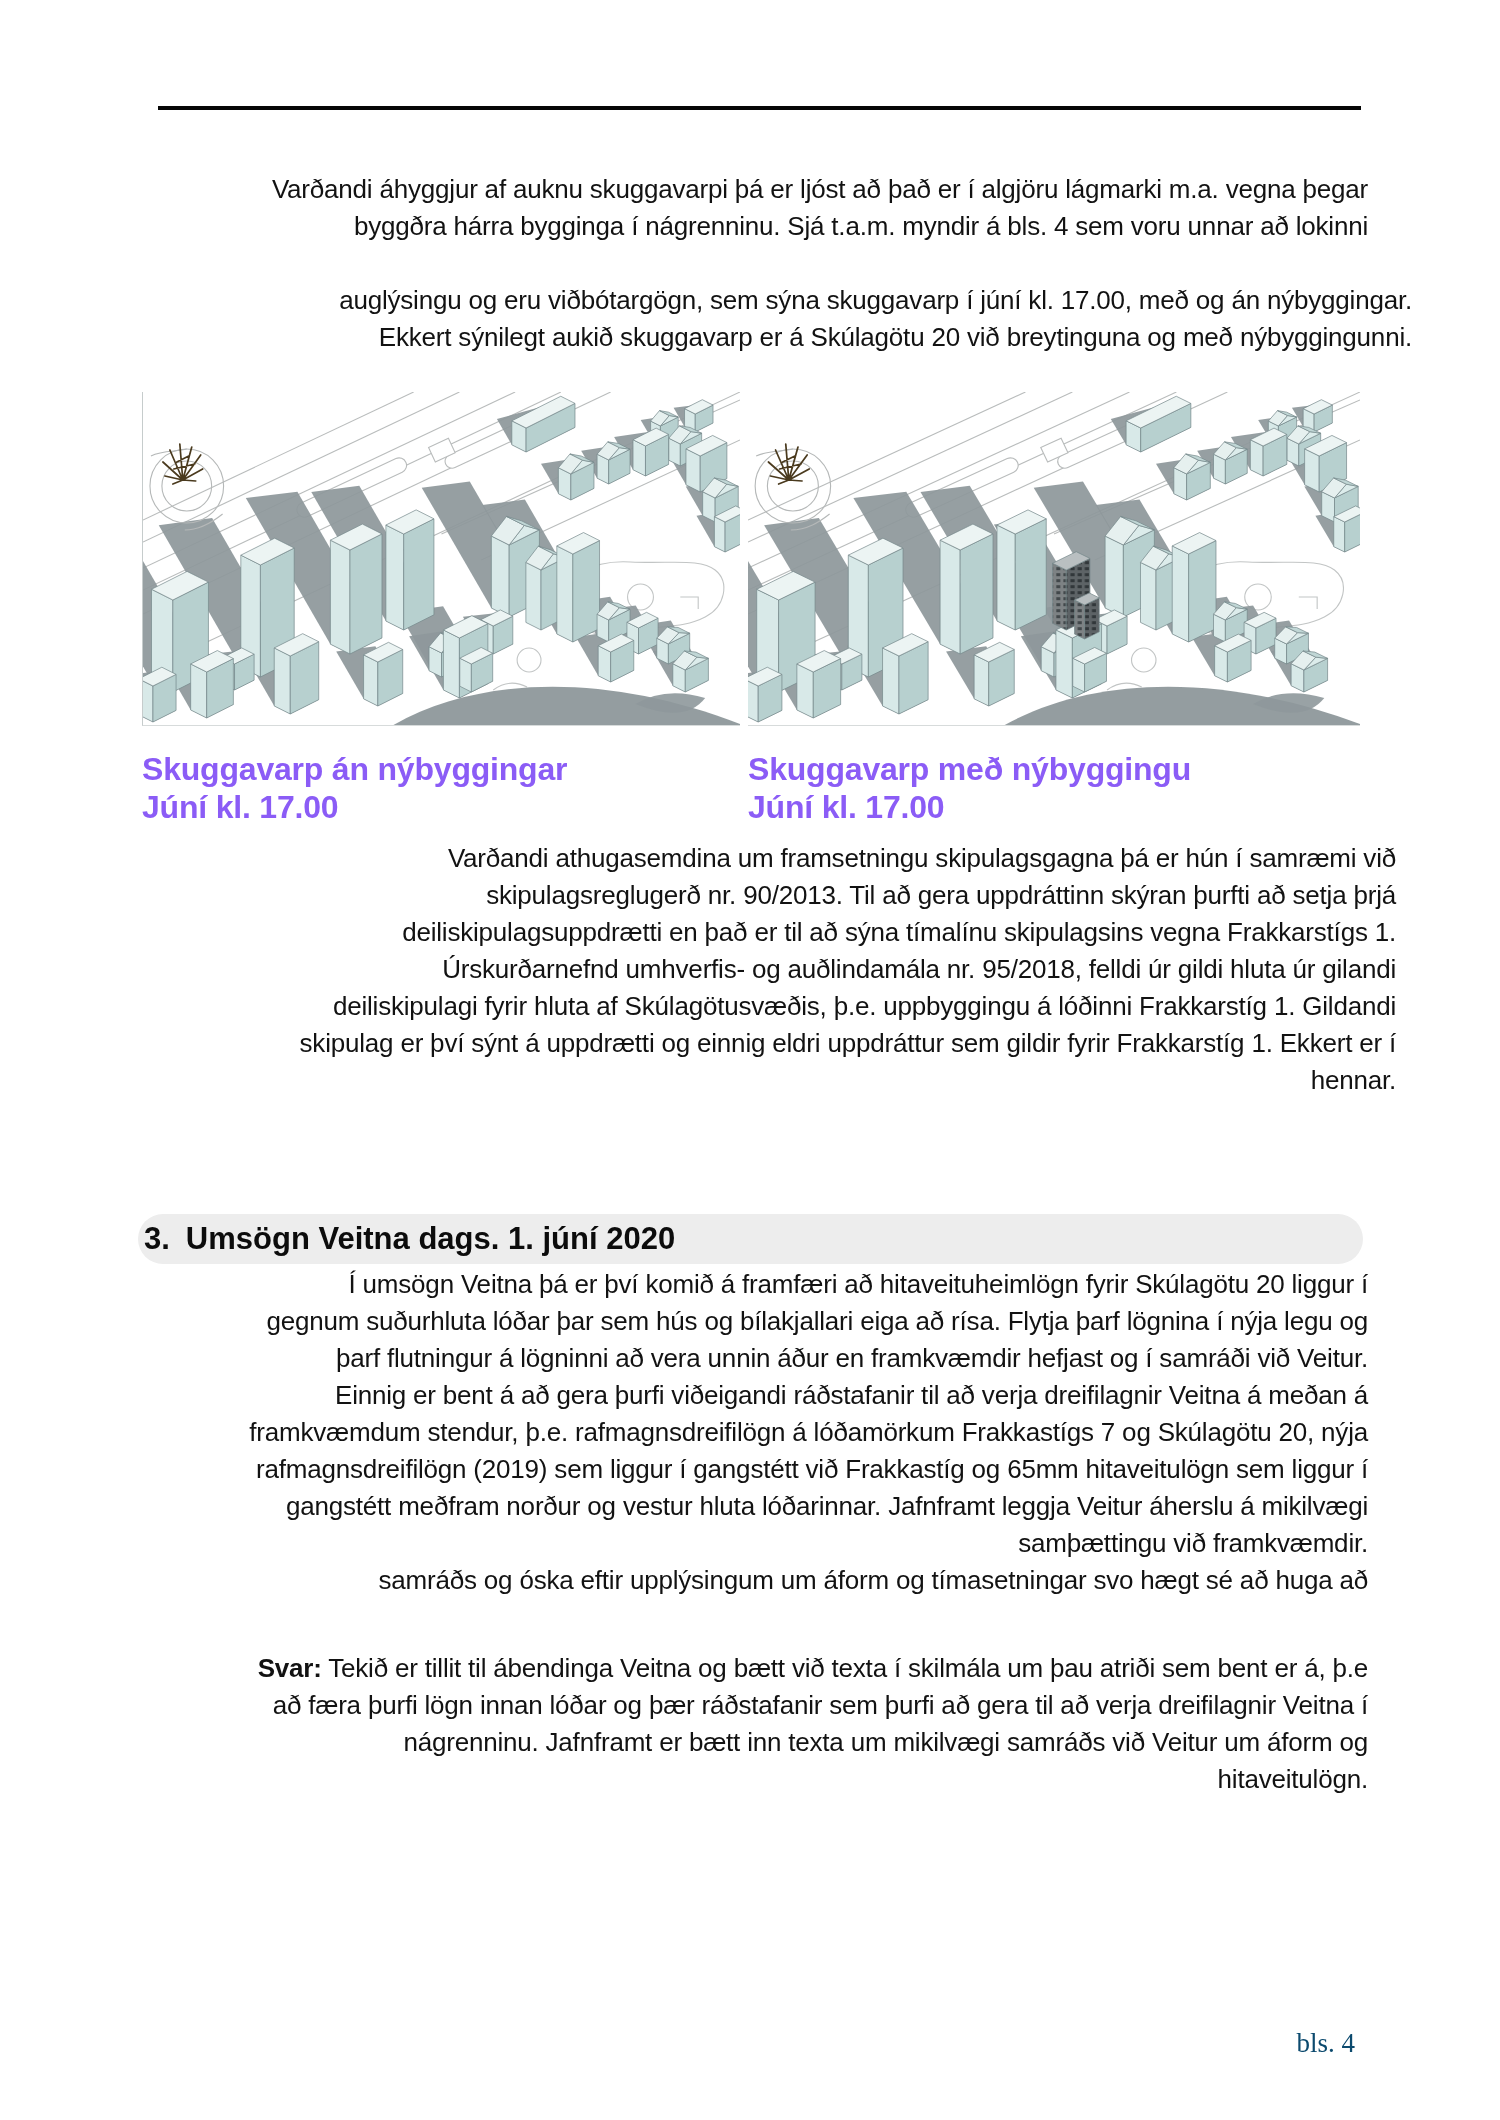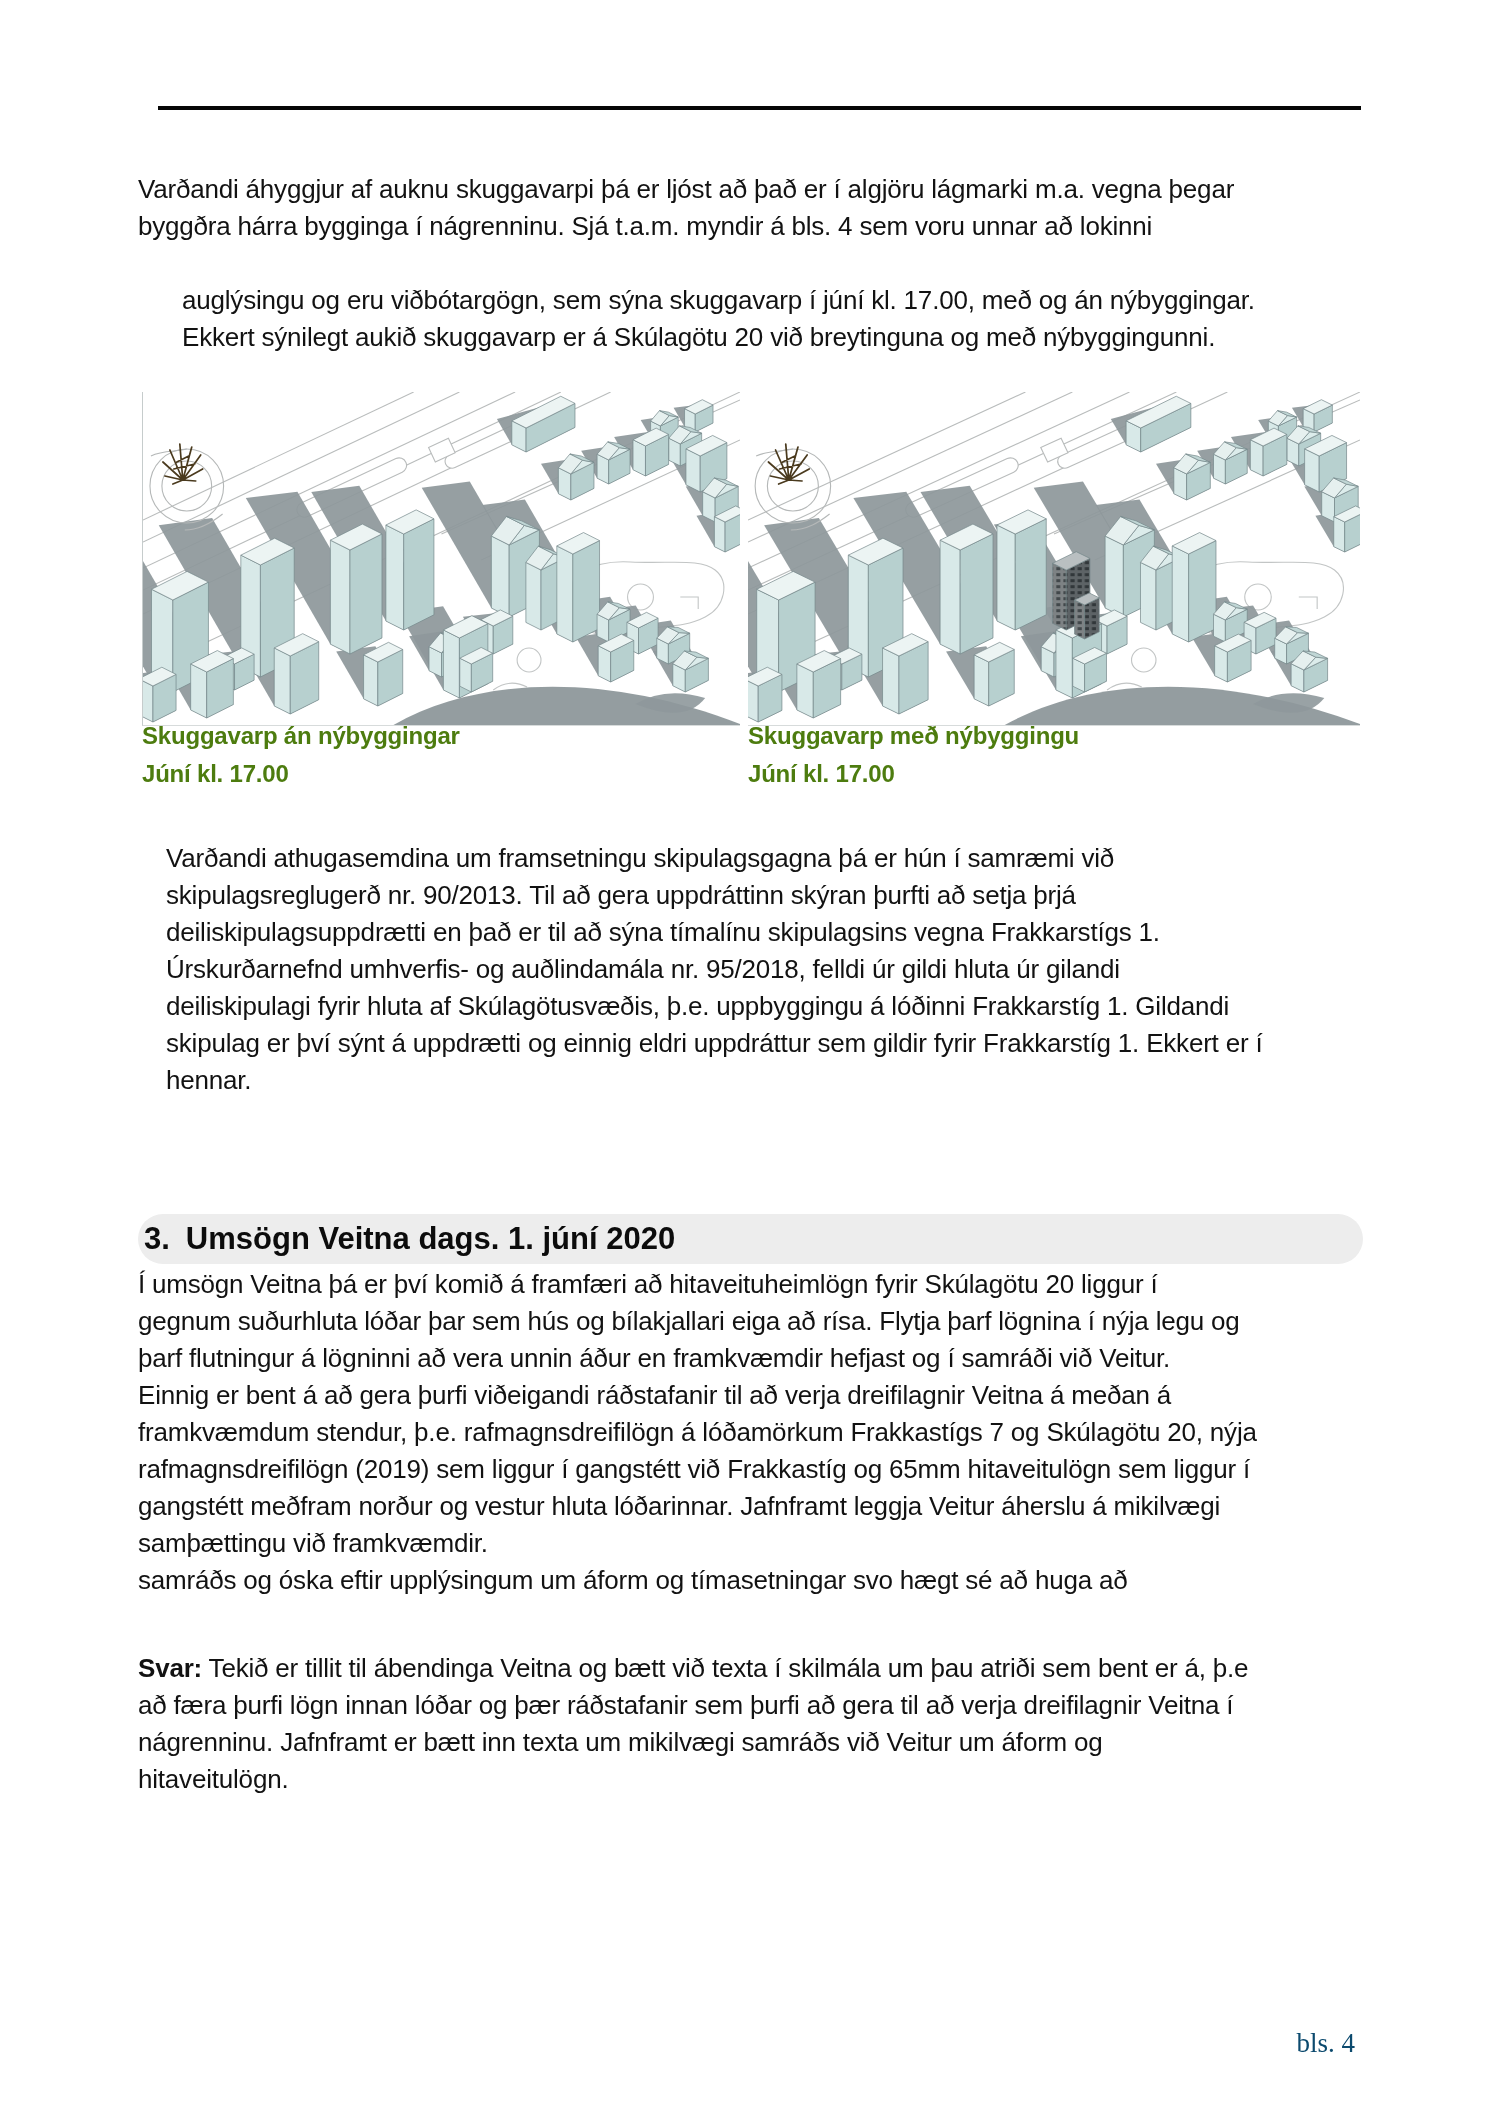--- a/index.html
+++ b/index.html
@@ -1,32 +1,32 @@
 <!DOCTYPE html>
 <html><head>
 <meta charset="utf-8">
 <style>
   html,body{margin:0;padding:0;background:#ffffff;}
   .page{position:relative;width:1500px;height:2120px;background:#ffffff;overflow:hidden;
         font-family:"Liberation Sans",sans-serif;color:#141414;}
   .toprule{position:absolute;left:158px;top:106px;width:1203px;height:4px;background:#060606;}
   .para{position:absolute;left:138px;width:1230px;font-size:26px;line-height:37px;
         letter-spacing:-0.2px;color:#121212;}
-  .para div{white-space:nowrap;}
+  .para div{white-space:nowrap;text-align:right;}
   #p1{top:171px;}
   #p2{top:282px;margin-left:44px;}
   #p3{top:840px;margin-left:28px;}
   #p4{top:1266px;}
   #svar{top:1650px;}
   .figure{position:absolute;top:392px;height:333px;background:#fff;}
   #fig1{left:142px;width:597px;border-left:1px solid #c6cccc;border-bottom:1px solid #d7dbdb;}
   #fig2{left:748px;width:612px;border-bottom:1px solid #d7dbdb;}
   .figure svg{width:100%;height:100%;display:block;}
-  .caption{position:absolute;top:717px;font-size:24px;font-weight:bold;line-height:38px;
-           letter-spacing:-0.2px;color:#4d7c0f;}
+  .caption{position:absolute;top:750px;font-size:32px;font-weight:bold;line-height:38px;
+           letter-spacing:-0.2px;color:#8b5cf6;}
   #cap1{left:142px;}
   #cap2{left:748px;}
   .sec-heading{position:absolute;left:138px;top:1214px;width:1225px;height:50px;
                font-size:31px;font-weight:bold;line-height:50px;color:#0c0c0c;}
   .sec-heading .num{display:inline-block;margin-left:6px;margin-right:16px;}
   .footer{position:absolute;top:2028px;left:0;width:1355px;text-align:right;
           font-family:"Liberation Serif",serif;font-size:27px;color:#0c4a6e;}
   strong.svar-label{font-weight:bold;}
 </style>
 </head>

